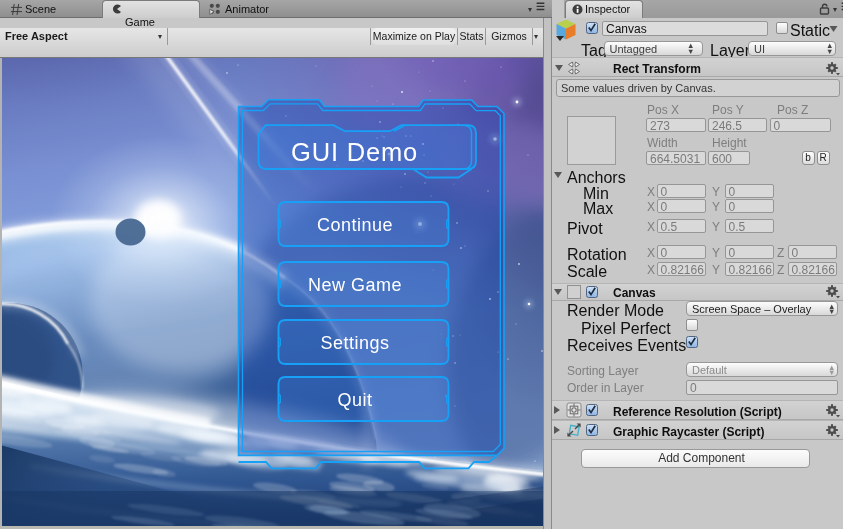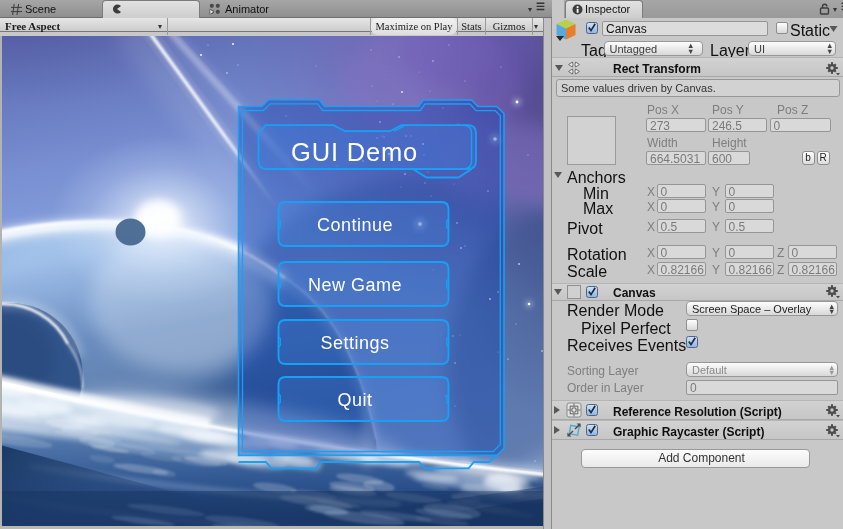--- a/index.html
+++ b/index.html
@@ -8,22 +8,22 @@
   .abs{position:absolute;}
   
   #tabbar{left:0;top:0;width:552px;height:18px;
     background:linear-gradient(#a6a6a6,#8f8f8f);border-bottom:1px solid #6e6e6e;box-sizing:border-box;}
   #insptabbar{left:564px;top:0;width:291px;height:34px;
     background:linear-gradient(#a6a6a6,#8f8f8f);border-bottom:1px solid #6e6e6e;box-sizing:border-box;}
   .tab-active{position:absolute;top:0px;height:18px;border-radius:4px 4px 0 0;
     background:linear-gradient(#e2e2e2,#cdcdcd);border:1px solid #7b7b7b;border-bottom:none;box-sizing:border-box;}
   .tabtxt{font-size:11px;color:#111;}
   
-  #gtoolbar{left:0;top:18px;width:543px;height:14px;
-    background:linear-gradient(#e6e6e6,#cccccc);border-bottom:1px solid #777;box-sizing:border-box;font-family:Liberation Serif, serif;}
+  #gtoolbar{left:0;top:28px;width:543px;height:30px;
+    background:linear-gradient(#e6e6e6,#cccccc);border-bottom:1px solid #777;box-sizing:border-box;}
   .tbtn{position:absolute;top:0;height:17px;line-height:17px;font-size:10.5px;white-space:nowrap;overflow:hidden;color:#1a1a1a;text-align:center;}
   .tsep{position:absolute;top:0;width:1px;height:17px;background:#9a9a9a;}
   
   #gutter{left:543px;top:18px;width:9px;height:511px;background:#c2c2c2;
     border-left:1px solid #8a8a8a;border-right:1px solid #8a8a8a;box-sizing:border-box;}
   #gamebottom{left:0;top:526px;width:543px;height:3px;background:#b9b9b2;}
   
   #insp{left:552px;top:18px;width:291px;height:511px;background:#c8c8c8;}
   .lab{position:absolute;font-size:16px;color:#111;white-space:nowrap;}
   .glab{position:absolute;font-size:12px;color:#7e7e7e;white-space:nowrap;}

